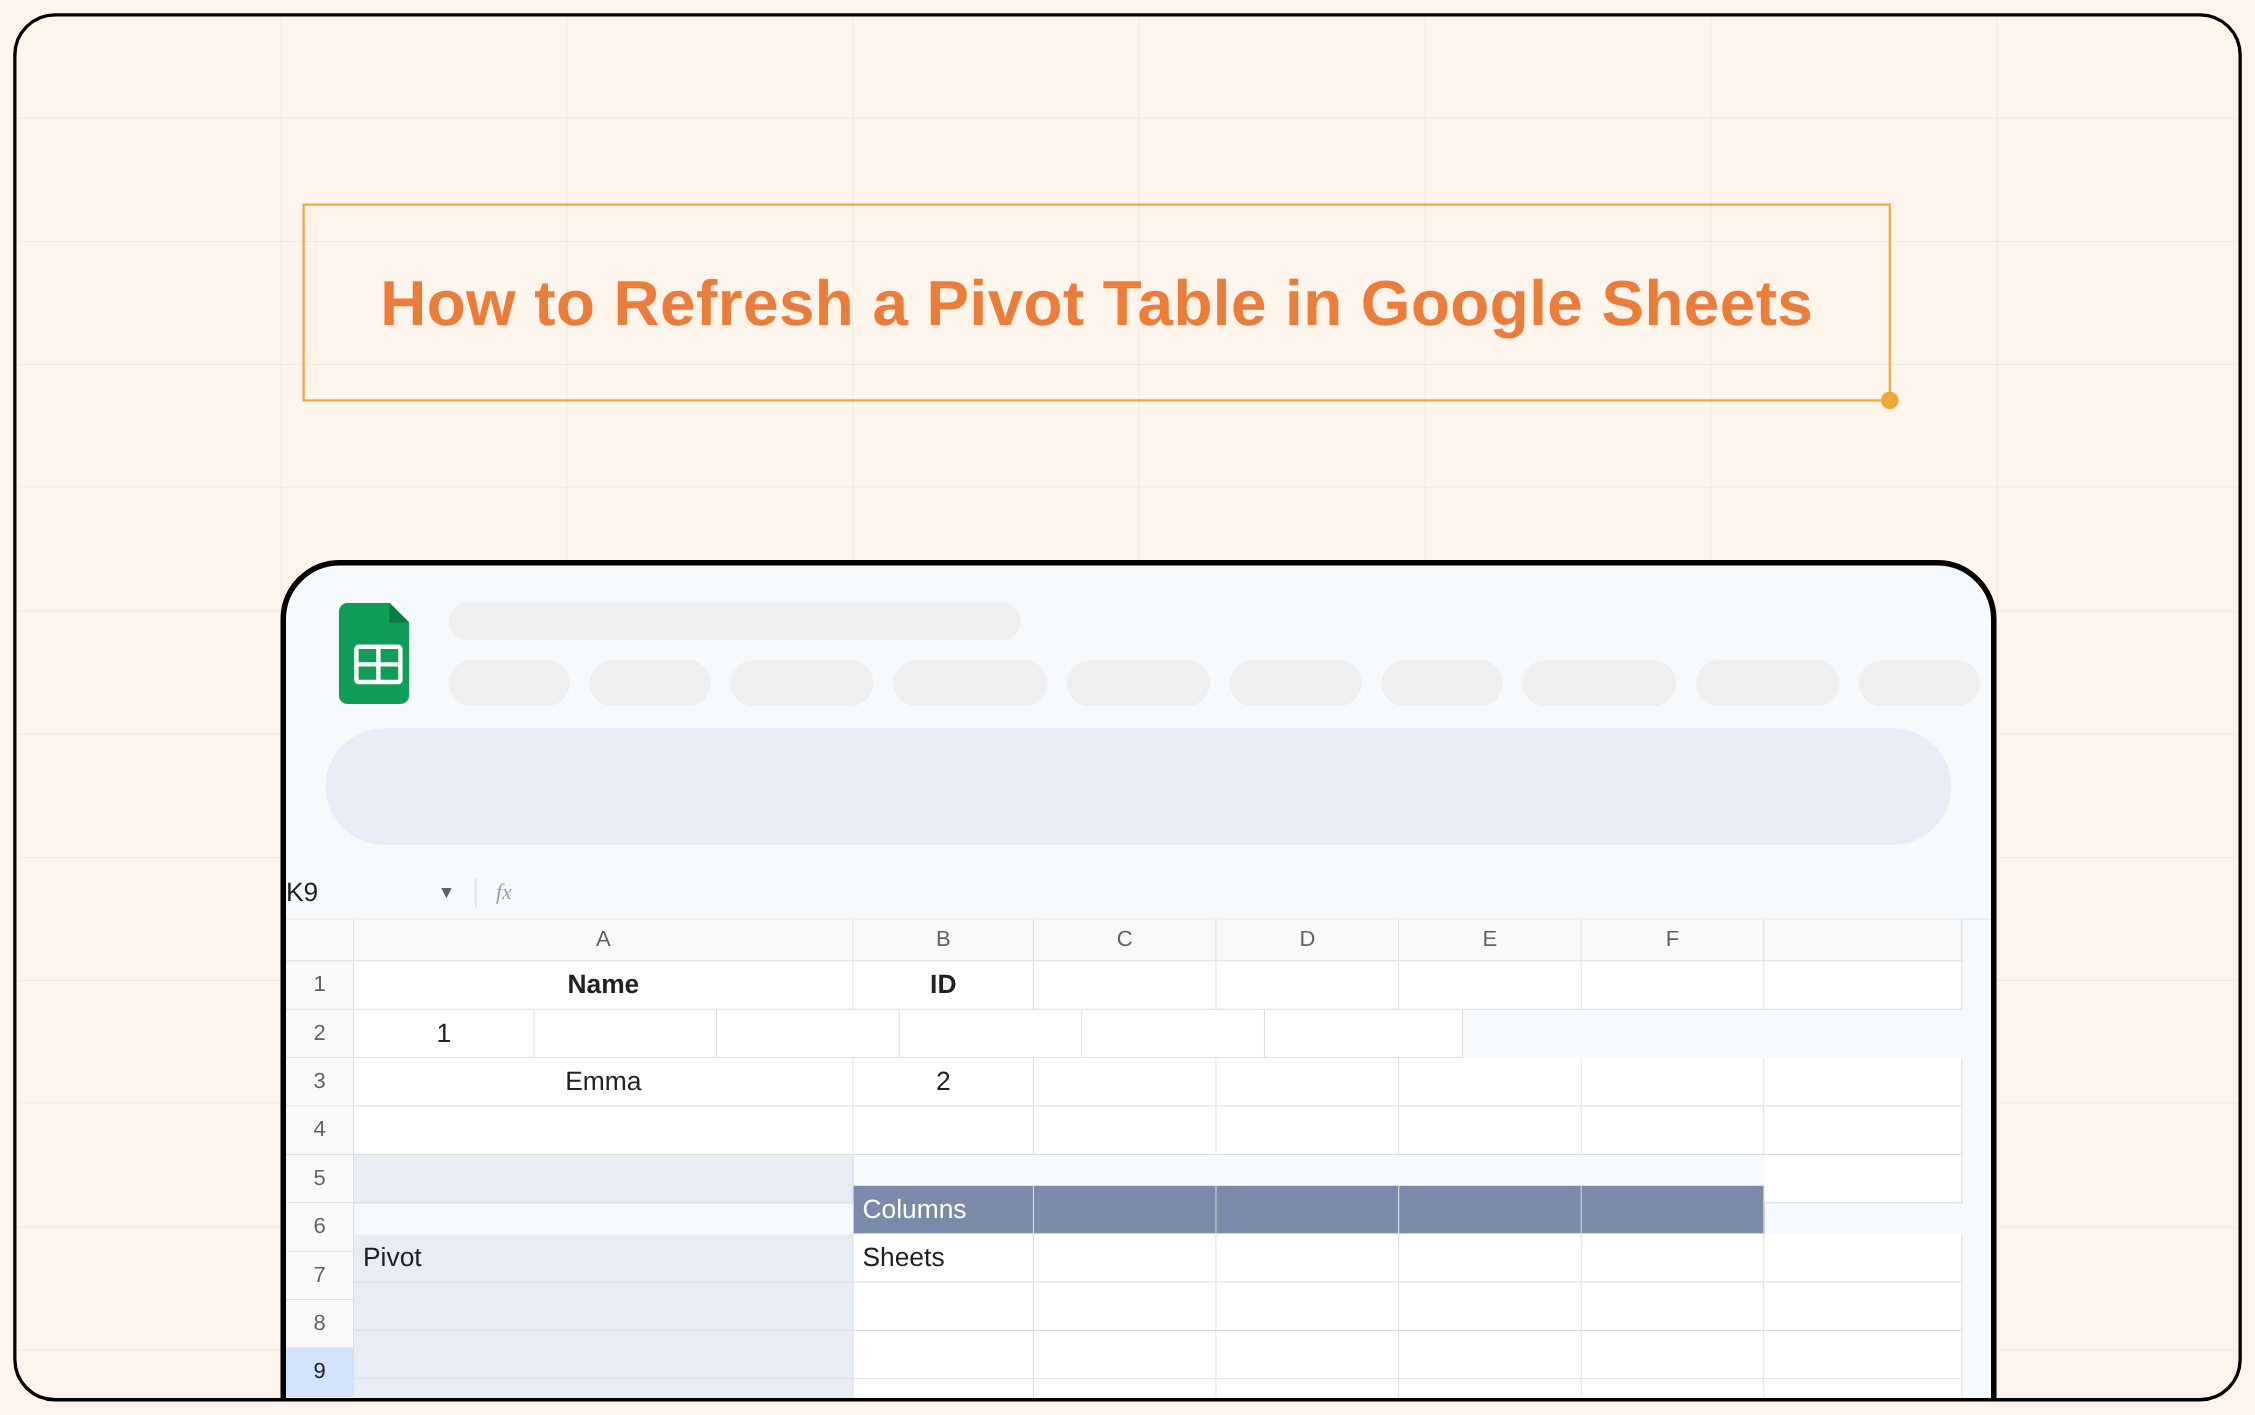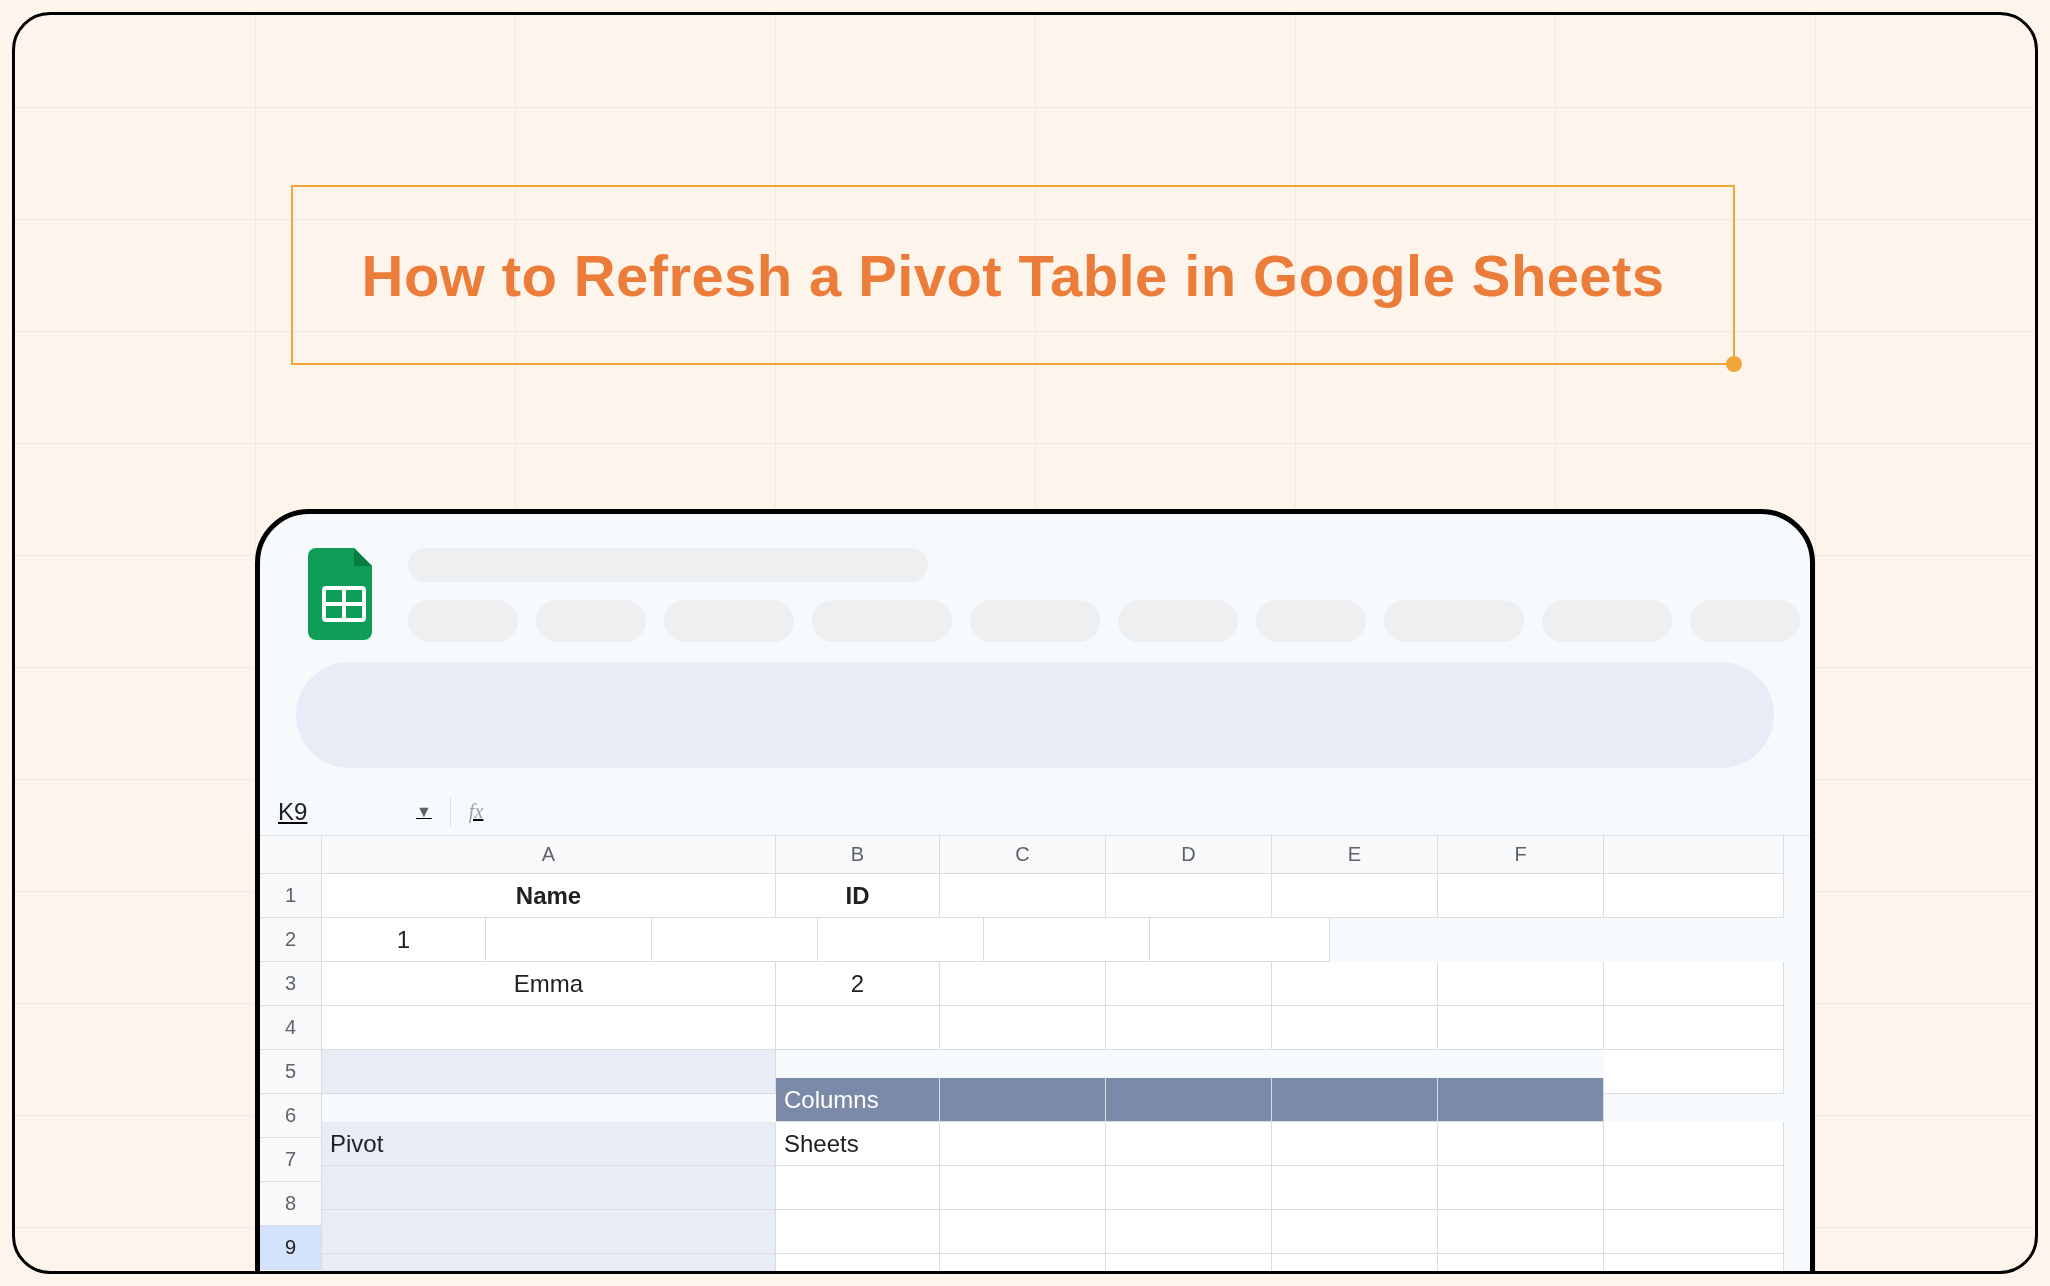--- a/index.html
+++ b/index.html
@@ -29,21 +29,21 @@
   background-image:
     linear-gradient(to right, rgba(150,150,150,0.12) 1px, transparent 1px),
     linear-gradient(to bottom, rgba(150,150,150,0.12) 1px, transparent 1px);
   background-size: 260px 112px;
   background-position: -20px -20px;
 }
 
 
 .title-cell {
   position: absolute;
-  left: 276px;
+  left: 260px;
   top: 170px;
   width: 1444px;
   height: 180px;
   border: 2.5px solid #f0a73a;
   display: flex;
   align-items: center;
   justify-content: center;
 }
 .title-cell .title-text {
   color: #ec7c3a;
@@ -103,25 +103,23 @@
   height: 106px;
   background: #e8ecf7;
   border-radius: 58px;
 }
 
 
 .ref-bar {
   display: flex;
   align-items: center;
   height: 48px;
-  padding-left: 18px;
   gap: 18px;
   border-bottom: 1px solid #e0e0e0;
   font-size: 24px;
-  text-decoration: underline;
 }
 .ref-name { width: 120px; font-weight: 400; color: #202124; }
 .ref-drop { color: #5f6368; font-size: 16px; }
 .ref-div { width: 1px; height: 28px; background: #dadce0; }
 .fx-label { color: #9aa0a6; font-style: italic; font-family: Georgia, serif; font-size: 20px; }
 
 
 .sheet {
   display: flex;
   font-size: 24px;

